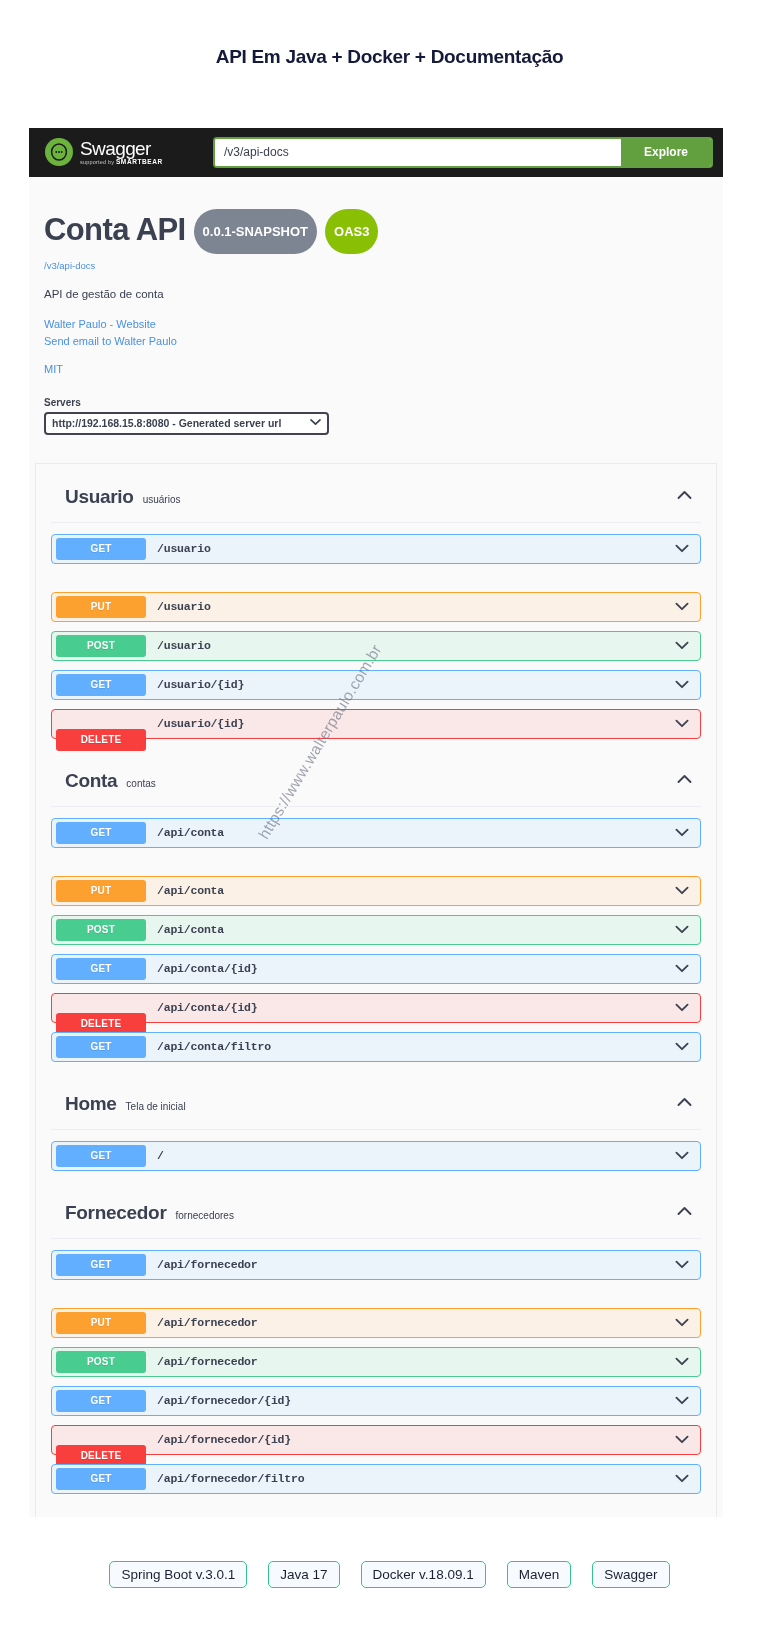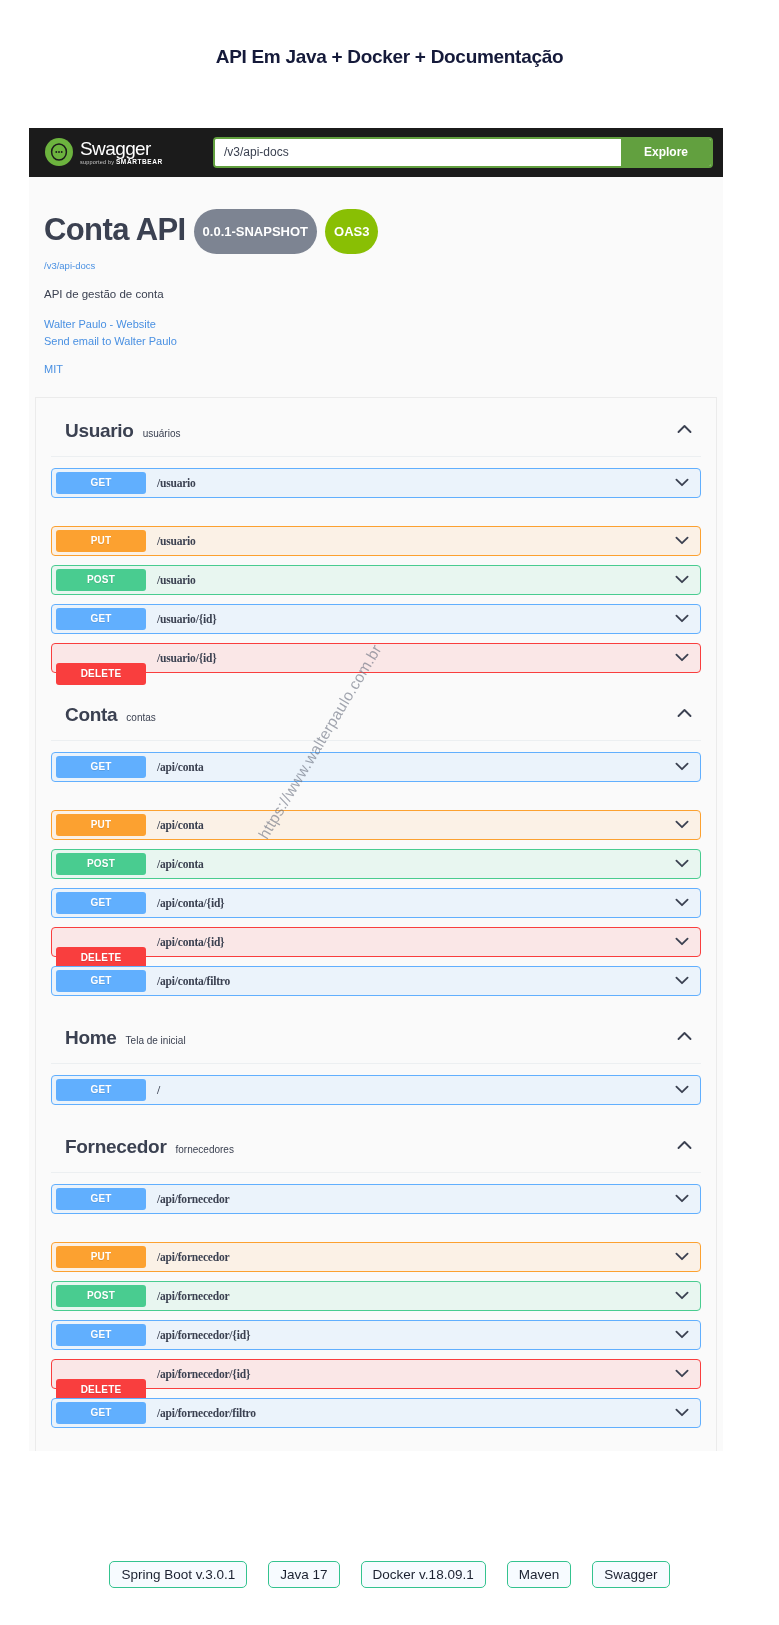--- a/index.html
+++ b/index.html
@@ -264,21 +264,21 @@
     font-size: 10px;
     font-weight: bold;
     display: flex;
     align-items: center;
     justify-content: center;
     letter-spacing: 0.2px;
     text-shadow: 0 1px 0 rgba(0,0,0,0.1);
   }
   .op-path {
     margin-left: 11px;
-    font-family: Liberation Serif, serif;
+    font-family: Liberation Mono, monospace;
     font-size: 11.5px;
     color: #3b4151;
     font-weight: bold;
     letter-spacing: -0.2px;
   }
   .op-caret {
     position: absolute;
     right: 10px;
     top: 50%;
     transform: translateY(-50%);
@@ -374,20 +374,31 @@
       </div>
       <a class="docs-link" href="#">/v3/api-docs</a>
       <div class="api-desc">API de gestão de conta</div>
       <div class="contact-links">
         <a href="#">Walter Paulo - Website</a>
         <a href="#">Send email to Walter Paulo</a>
       </div>
       <a class="license-link" href="#">MIT</a>
     </div>
 
+    <div class="servers-block">
+      <div class="servers-label">Servers</div>
+      <div class="server-select">
+        <span>http://192.168.15.8:8080 - Generated server url</span>
+        <span class="caret">
+          <svg width="11" height="8" viewBox="0 0 11 8" aria-hidden="true">
+            <polyline points="1,1.8 5.5,6.2 10,1.8" fill="none" stroke="#3b4151" stroke-width="1.7" stroke-linecap="round" stroke-linejoin="round"></polyline>
+          </svg>
+        </span>
+      </div>
+    </div>
 
     <div class="ops-container" id="ops-container">
         <div class="tag-header">
           <span class="tag-name">Usuario</span>
           <span class="tag-desc">usuários</span>
           <span class="tag-toggle">
             <svg width="15" height="10" viewBox="0 0 15 10" aria-hidden="true">
               <polyline points="1.5,8 7.5,2 13.5,8" fill="none" stroke="#3b4151" stroke-width="1.9" stroke-linecap="round" stroke-linejoin="round"></polyline>
             </svg>
           </span>

